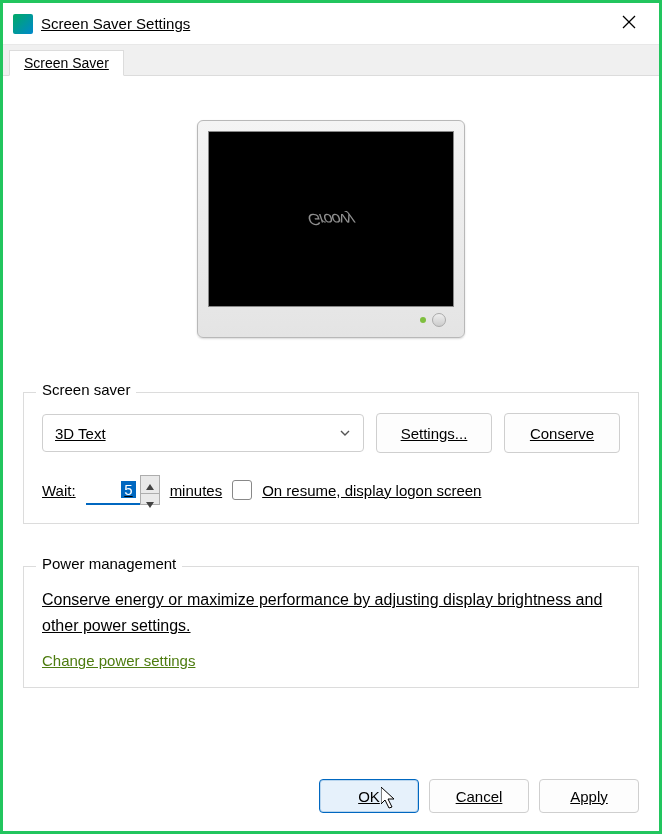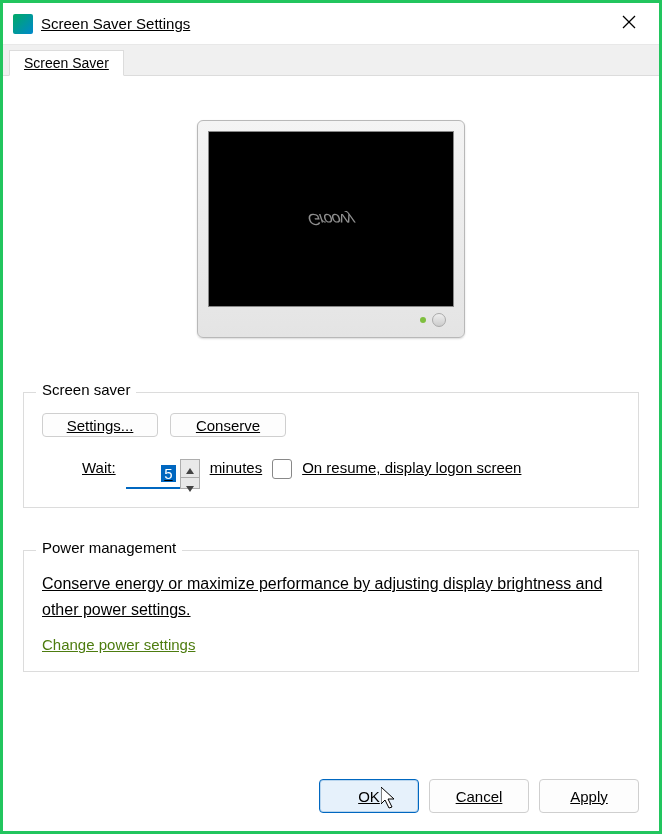--- a/index.html
+++ b/index.html
@@ -142,37 +142,37 @@
     border-radius: 4px;
     display: flex;
     align-items: center;
     padding: 0 12px;
     justify-content: space-between;
     cursor: pointer;
     background: #fff;
   }
   .combo .chev svg { width: 12px; height: 12px; }
   .btn {
-    height: 24px;
+    height: 40px;
     min-width: 116px;
     border: 1px solid #cfcfcf;
     border-radius: 4px;
     background: #fdfdfd;
     display: flex;
     align-items: center;
     justify-content: center;
     padding: 0 18px;
     cursor: pointer;
     font-size: 15px;
   }
   .row2 {
     display: flex;
+    align-items: center;
     gap: 10px;
     margin-top: 22px;
-    margin-left: 40px;
   }
   .wait-label { font-size: 15px; }
   .spinwrap {
     display: flex;
     align-items: stretch;
     height: 30px;
   }
   .spin-val {
     background: #0067c0;
     color: #fff;
@@ -272,20 +272,28 @@
         <div class="base">
           <div class="led"></div>
           <div class="pwr"></div>
         </div>
       </div>
     </div>
 
     <div class="groupbox">
       <div class="legend">Screen saver</div>
       <div class="row">
+        <div class="combo">
+          <span>3D Text</span>
+          <span class="chev">
+            <svg viewBox="0 0 12 12">
+                <polyline points="2,4 6,8 10,4" fill="none" stroke="#555" stroke-width="1.4"></polyline>
+              </svg>
+          </span>
+        </div>
         <div class="btn">Settings...</div>
         <div class="btn">Conserve</div>
       </div>
       <div class="row2">
         <span class="wait-label">Wait:</span>
         <div class="spinwrap">
           <div class="spin-display">
             <span class="spin-val">5</span>
           </div>
           <div class="spin-btns">

